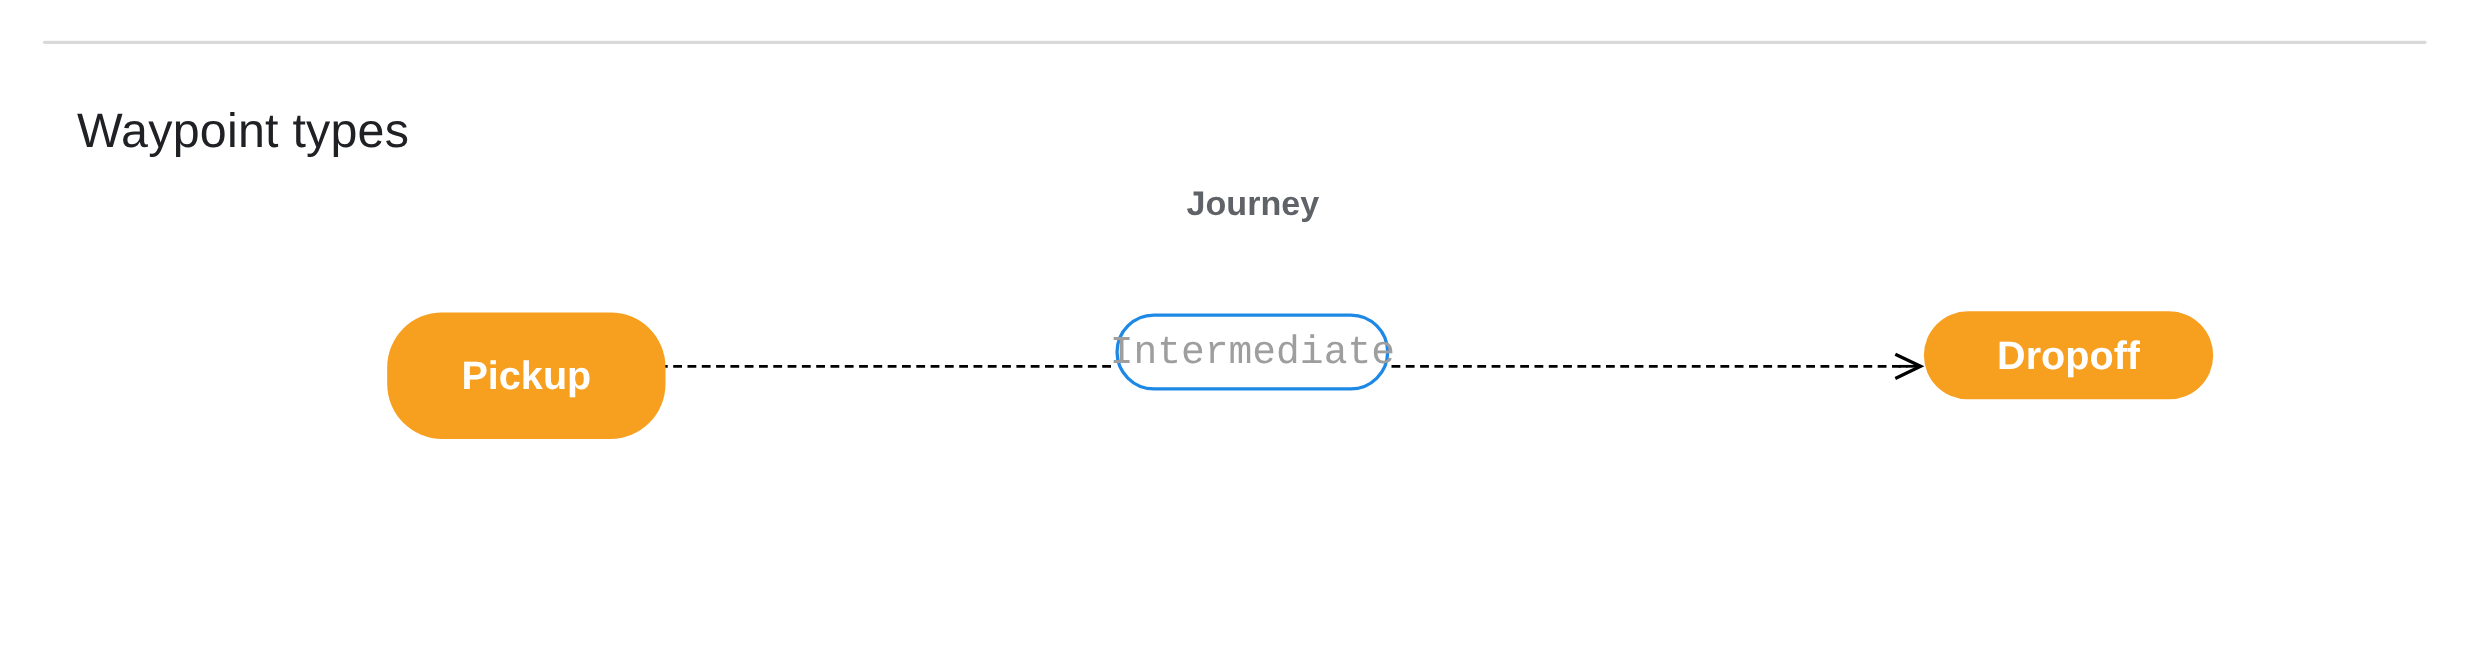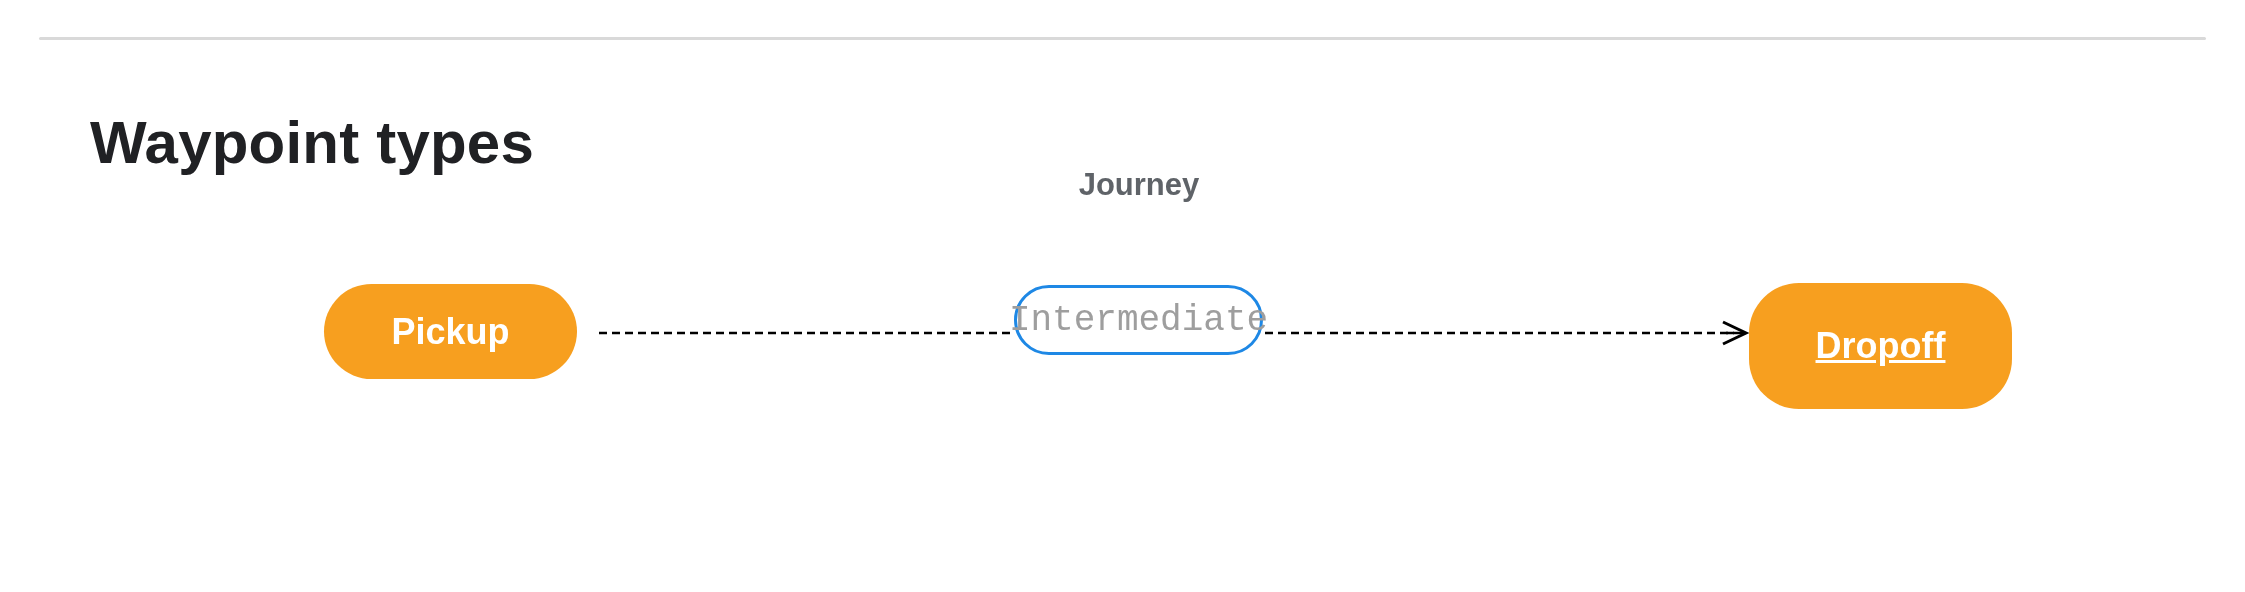--- a/index.html
+++ b/index.html
@@ -21,26 +21,25 @@
     height: 3px;
     background: var(--divider, #D9D9D9);
     border-radius: 2px;
   }
   .divider.top { top: 37px; }
 
   .page-title {
     position: absolute;
     left: 70px;
     top: 58px;
-    font-size: 60px;
-    font-weight: 700;
+    font-size: 44px;
+    font-weight: 400;
     color: var(--title-text, #202124);
     letter-spacing: 0.2px;
     white-space: nowrap;
-    margin-left: 20px;
   }
 
   .journey-label {
     position: absolute;
     left: 1139px;
     top: 167px;
     transform: translateX(-50%);
     font-size: 31px;
     font-weight: 700;
     color: var(--label-text, #5F6368);
@@ -61,23 +60,23 @@
   .node.endpoint {
     background: var(--endpoint-fill, #F79F1F);
     color: var(--endpoint-text, #FFFFFF);
   }
   .node.intermediate {
     background: #ffffff;
     border: 3px solid var(--intermediate-border, #1E88E5);
     color: var(--intermediate-text, #9E9E9E);
     font-weight: 500;
   }
-  #node-pickup       { left: 324px;  top: 284px; width: 253px; height: 95px; }
+  #node-pickup       { left: 352px;  top: 284px; width: 253px; height: 115px; }
   #node-intermediate { left: 1014px; top: 285px; width: 249px; height: 70px; font-family: Liberation Mono, monospace; }
-  #node-dropoff      { left: 1749px; top: 283px; width: 263px; height: 126px; text-decoration: underline; }
+  #node-dropoff      { left: 1749px; top: 283px; width: 263px; height: 80px; }
 
   svg.connectors {
     position: absolute;
     left: 0; top: 0;
     width: 2245px;
     height: 592px;
     pointer-events: none;
   }
   svg.connectors .edge {
     stroke: var(--connector, #000000);

